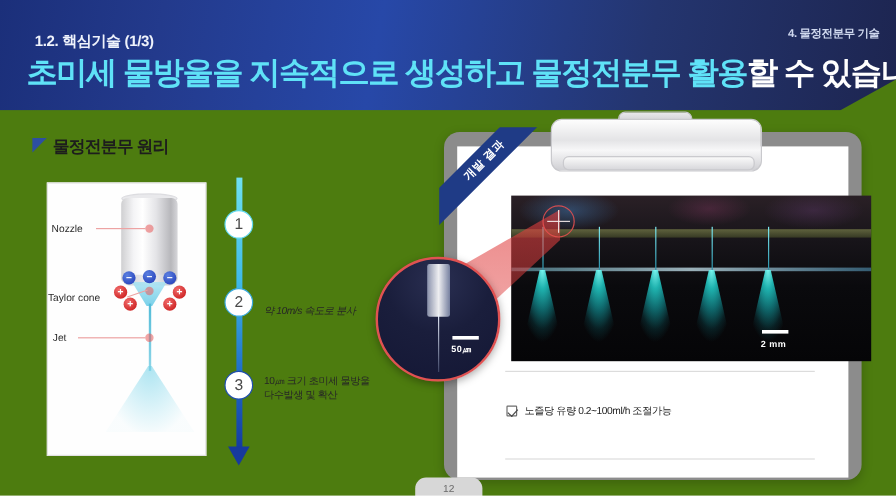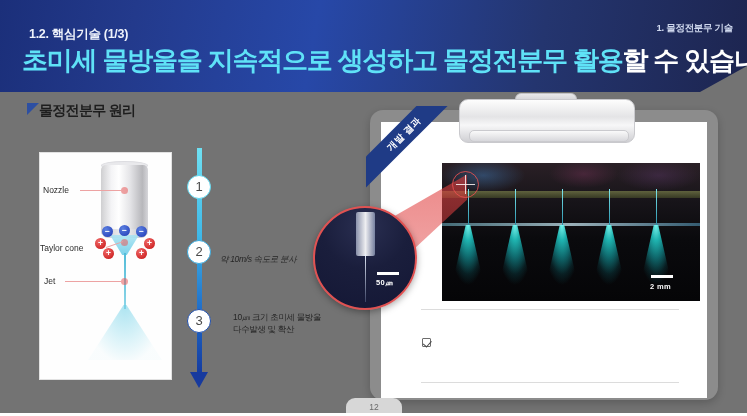--- a/index.html
+++ b/index.html
@@ -2,21 +2,21 @@
 <html><head>
 <meta charset="utf-8">
 <style>
   * { margin:0; padding:0; box-sizing:border-box; }
   html,body { width:747px; height:416px; overflow:hidden; }
   body {
     font-family:"Liberation Sans","DejaVu Sans",sans-serif;
     background:#ffffff;
     position:relative;
   }
-  .slide { position:absolute; inset:0; width:747px; height:416px; background:#737373; overflow:hidden; }
+  .slide { position:absolute; inset:0; width:747px; height:416px; background:#4d7c0f; overflow:hidden; }
 
   
   .header {
     position:absolute; left:0; top:0; width:747px; height:92px;
     background:linear-gradient(100deg,#1b2f7a 0%,#233a8c 18%,#2748a8 42%,#24356f 72%,#1d2550 100%);
     clip-path:polygon(0 0, 747px 0, 747px 66px, 700px 92px, 0 92px);
   }
   .kicker {
     position:absolute; left:29px; top:26px;
     font-size:12.5px; font-weight:bold; color:#eef2fb; letter-spacing:-0.3px;
@@ -27,21 +27,21 @@
   }
   .headline {
     position:absolute; left:22px; top:47px;
     font-size:26px; font-weight:bold; letter-spacing:-1.2px;
     white-space:nowrap; line-height:1;
   }
   .headline .hl { color:#5fe2f7; }
   .headline .nm { color:#ffffff; }
 
   
-  .sec-title-wrap { position:absolute; left:27px; top:102px; display:flex; align-items:center; }
+  .sec-title-wrap { position:absolute; left:27px; top:114px; display:flex; align-items:center; gap:5px; }
   .tri {
     width:0;height:0;border-left:12px solid #2d4fa2;border-bottom:12px solid transparent;
     margin-top:-4px;
   }
   .sec-title { font-size:14px; font-weight:bold; color:#1d1d1d; letter-spacing:-0.7px; }
 
   .diagram-box {
     position:absolute; left:39px; top:152px; width:133px; height:228px;
     background:#fefefe; border:1px solid #e2e2e2;
   }
@@ -98,21 +98,21 @@
     background:#ffffff; text-align:center; line-height:22px;
     font-size:13px; color:#4a4a4a;
   }
   .s1 { border:1.6px solid #5fd8ef; top:175px; left:187px; }
   .s2 { border:1.6px solid #38a9dd; top:240px; left:187px; }
   .s3 { border:1.6px solid #1f4fae; top:309px; left:187px; }
   .step-txt {
     position:absolute; left:220px; font-size:8.5px; color:#262626;
     line-height:1.45; letter-spacing:-0.35px; white-space:pre-line;
   }
-  .t1 { top:176px; } .t2 { top:253px;font-style:italic; } .t3 { top:311px;margin-left:13px; }
+  .t1 { top:176px; } .t2 { top:253px;font-style:italic; } .t3 { top:311px; }
 
   
   .clipboard {
     position:absolute; left:370px; top:110px; width:348px; height:290px;
     background:#8c8c8c; border-radius:13px;
     box-shadow:0 3px 9px rgba(0,0,0,.20);
   }
   .clip-page {
     position:absolute; left:381px; top:122px; width:326px; height:276px;
     background:#ffffff;
@@ -138,28 +138,27 @@
   }
   .ribbon-band {
     position:absolute; left:-30px; top:17px; width:136px; height:22px;
     background:#1f3b86; transform:rotate(-45deg);
     color:#fff; font-size:9.5px; font-weight:bold;
     text-align:center; line-height:22px; letter-spacing:0.5px;
   }
 
   
   .photo {
-    position:absolute; left:426px; top:163px; width:258px; height:138px;
+    position:absolute; left:426px; top:163px; width:300px; height:138px;
     background:
       radial-gradient(ellipse 60px 24px at 16% 9%, rgba(70,140,210,.40), transparent 70%),
       radial-gradient(ellipse 50px 20px at 55% 8%, rgba(150,60,110,.30), transparent 70%),
       radial-gradient(ellipse 60px 22px at 84% 9%, rgba(120,70,140,.28), transparent 70%),
       linear-gradient(180deg,#2a2026 0%,#171419 28%,#0a0a0d 55%,#050507 100%);
     overflow:hidden;
-    margin-left:16px;
   }
   .photo-rail {
     position:absolute; left:0; top:28px; width:100%; height:7px;
     background:linear-gradient(180deg,#6b6f43,#3c4026);
     opacity:.85;
   }
   .photo-bar2 {
     position:absolute; left:0; top:60px; width:100%; height:3px;
     background:linear-gradient(90deg,rgba(120,200,220,.5),rgba(200,230,240,.75),rgba(90,170,210,.5));
   }
@@ -186,21 +185,21 @@
   }
   .target-ring::before { left:3px; top:11.5px; width:19px; height:1.2px; }
   .target-ring::after  { left:11.5px; top:3px; width:1.2px; height:19px; }
 
   .zoom-cone {
     position:absolute; left:357px; top:172px; width:110px; height:126px;
     background:linear-gradient(180deg,rgba(224,62,62,.62),rgba(224,62,62,.40));
     clip-path:polygon(100% 2%, 100% 22%, 4% 100%, 0 52%);
   }
   .inset {
-    position:absolute; left:313px; top:206px; width:104px; height:104px;
+    position:absolute; left:313px; top:214px; width:104px; height:104px;
     border-radius:50%; overflow:hidden;
     border:2px solid #e05252;
     background:radial-gradient(circle at 50% 18%, #2a2f52 0%, #1a1e3c 45%, #141735 100%);
     box-shadow:0 2px 7px rgba(0,0,0,.35);
   }
   .inset-nozzle {
     position:absolute; left:41px; top:4px; width:19px; height:44px;
     background:linear-gradient(90deg,rgba(220,230,250,.55),rgba(255,255,255,.92),rgba(200,215,245,.5));
     border-radius:2px; filter:blur(.5px);
   }
@@ -231,21 +230,21 @@
   }
   .footer-strip { position:absolute; left:0; bottom:0; width:747px; height:3px; background:#ffffff; }
 </style>
 </head>
 <body>
 
 <div class="slide">
 
   <div class="header"></div>
   <div class="kicker">1.2. 핵심기술 (1/3)</div>
-  <div class="breadcrumb-right">1. 물정전분무 기술</div>
+  <div class="breadcrumb-right">4. 물정전분무 기술</div>
   <div class="headline"><span class="hl">초미세 물방울을 지속적으로 생성하고 물정전분무 활용</span><span class="nm">할 수 있습니다</span></div>
 
   <div class="sec-title-wrap">
     <div class="tri"></div>
     <div class="sec-title">물정전분무 원리</div>
   </div>
 
   <div class="diagram-box">
     <div class="nozzle-top"></div>
     <div class="nozzle-body"></div>
@@ -319,18 +318,19 @@
   <div class="inset">
     <div class="inset-nozzle"></div>
     <div class="inset-jet"></div>
     <div class="scalebar" style="left:62px;top:64px;width:22px;"></div>
     <div class="scaletxt" style="left:61px;top:70px;">50㎛</div>
   </div>
 
   <div class="divider"></div>
   <div class="bullet b2">
     <span class="cbx"></span>
+    <span class="btxt">노즐당 유량 0.2~100ml/h 조절가능</span>
   </div>
   <div class="divider2"></div>
 
   <div class="pagenum">12</div>
   <div class="footer-strip"></div>
 </div>
 
 </body></html>

